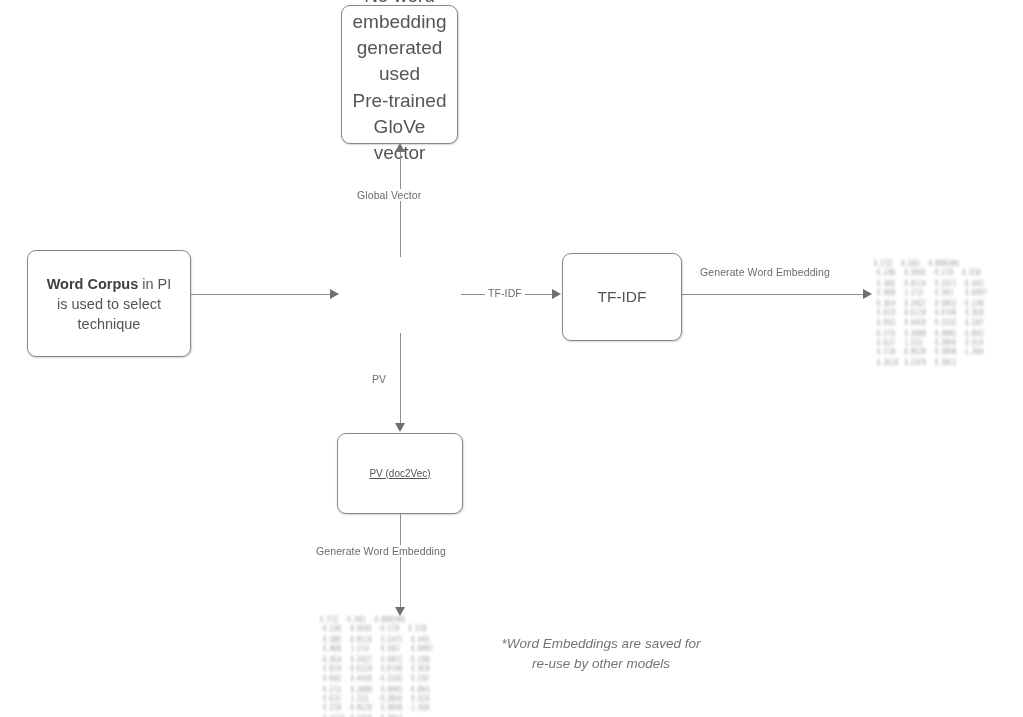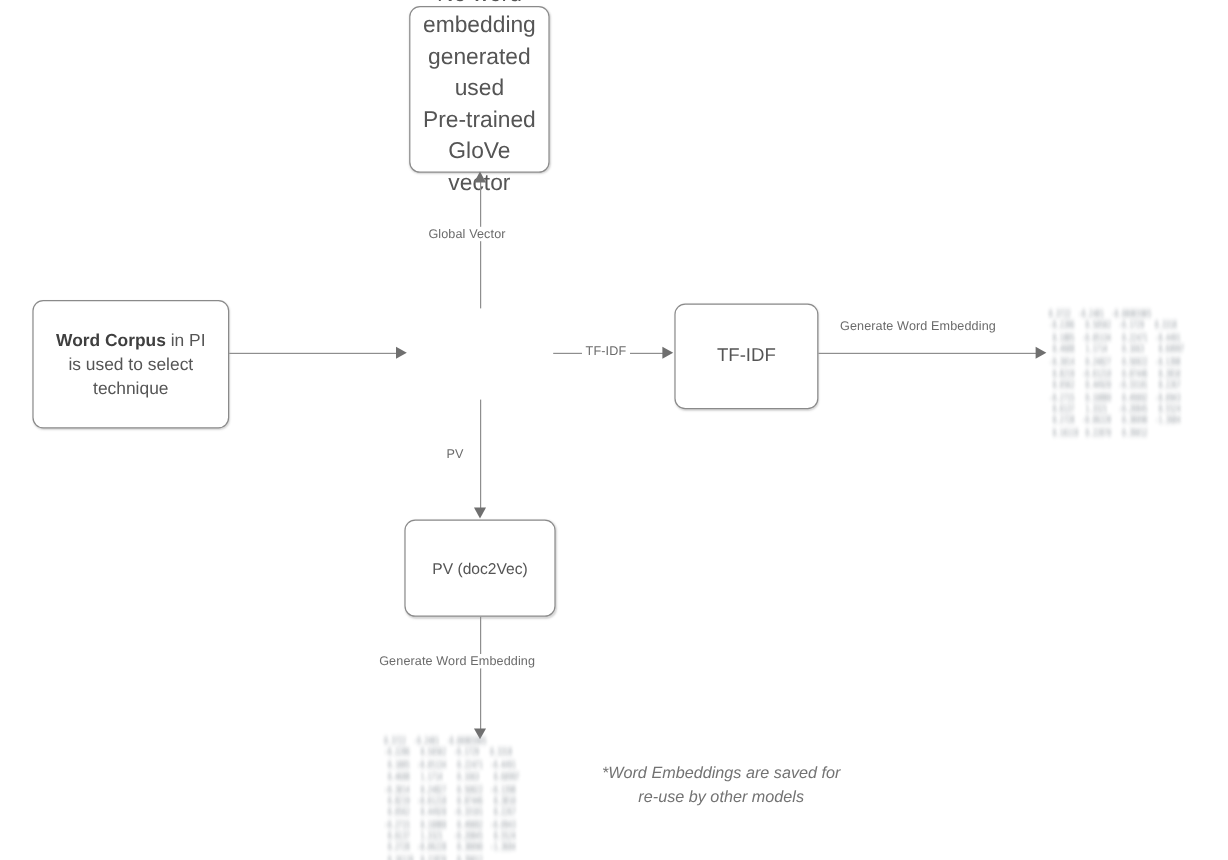--- a/index.html
+++ b/index.html
@@ -39,21 +39,21 @@
   }
   .node .inner { width: 100%; }
   .node b, .node .bold {
     font-weight: bold;
     color: #3f3f3f;
   }
 
   #node-glove  { left: 341px; top: 5px;   width: 117px; height: 139px; font-size: 19px; }
   #node-corpus { left: 27px;  top: 250px; width: 164px; height: 107px; font-size: 14.5px; }
   #node-tfidf  { left: 562px; top: 253px; width: 120px; height: 88px;  font-size: 15.5px; }
-  #node-pv     { left: 337px; top: 433px; width: 126px; height: 81px;  font-size: 13px; }
+  #node-pv     { left: 337px; top: 433px; width: 126px; height: 81px;  font-size: 10px; text-decoration: underline; }
 
   
   #node-decision {
     position: absolute;
     left: 340px;
     top: 256px;
     width: 121px;
     height: 77px;
   }
   #node-decision svg { display: block; overflow: visible; }

